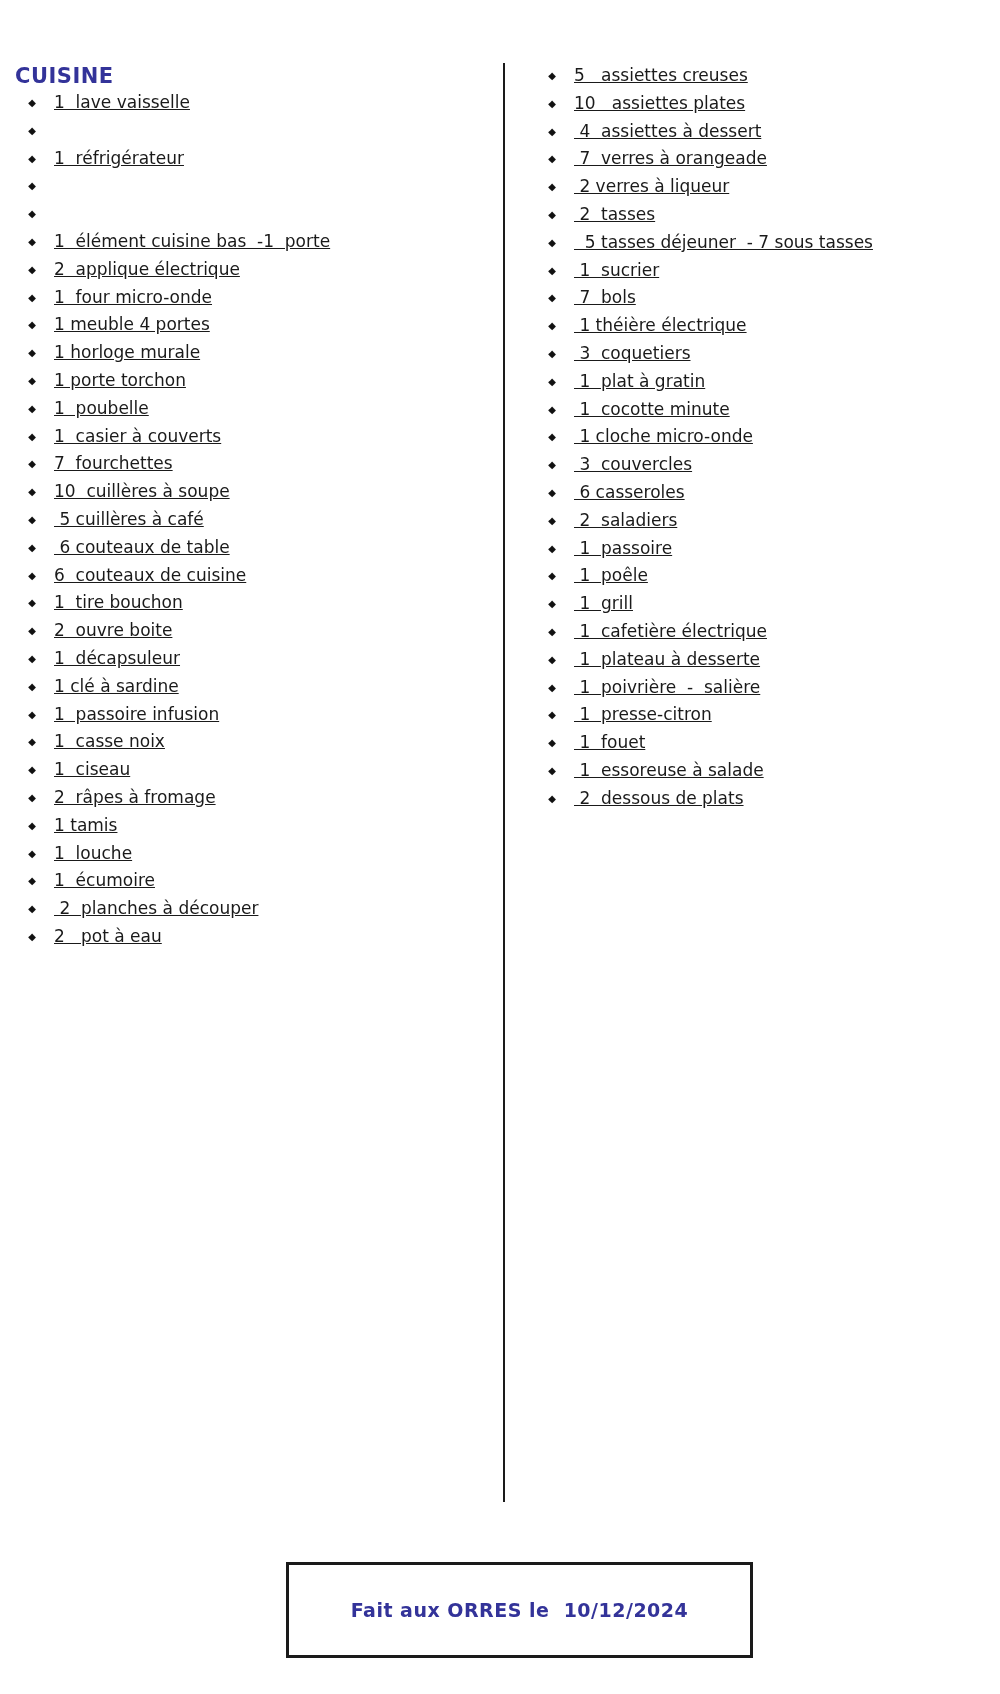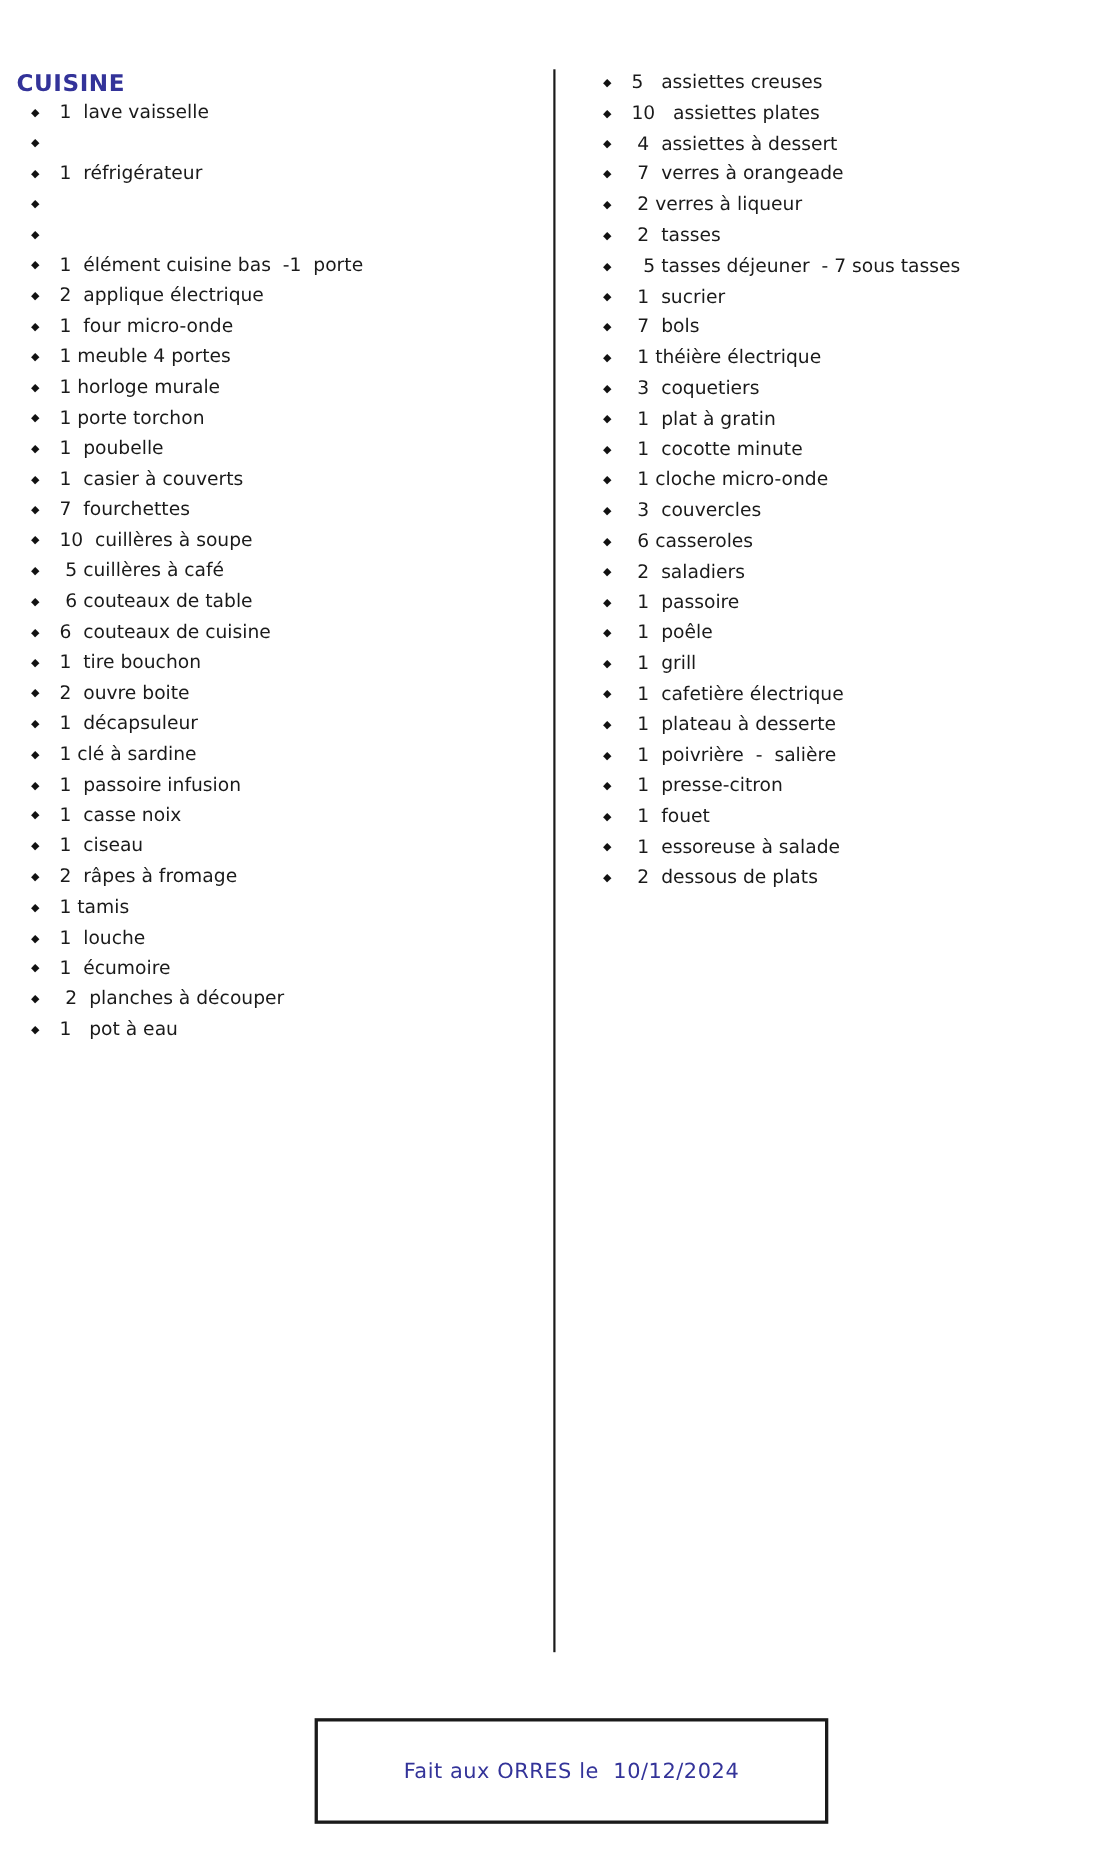--- a/index.html
+++ b/index.html
@@ -39,21 +39,21 @@
   }
   .bullet {
     display: inline-block;
     width: 20px;
     margin-right: 12px;
     font-size: 10px;
     text-align: center;
     color: #111111;
     flex: 0 0 auto;
   }
-  .itext { white-space: pre; }
+  .itext { white-space: pre; text-decoration: underline; }
   .divider {
     position: absolute;
     left: 503px;
     top: 63px;
     width: 2px;
     height: 1439px;
     background: #1a1a1a;
   }
   .footer-box {
     position: absolute;
@@ -62,21 +62,21 @@
     width: 467px;
     height: 96px;
     border: 3px solid #1a1a1a;
     background: #ffffff;
     display: flex;
     align-items: center;
     justify-content: center;
   }
   .footer-text {
     font-size: 19px;
-    font-weight: normal;
+    font-weight: bold;
     color: #333399;
     letter-spacing: 0.5px;
     white-space: pre;
   }
 </style>
 </head>
 <body>
 
 <div class="page">
 
@@ -106,21 +106,21 @@
       <div class="item"><span class="bullet">◆</span><span class="itext">1  décapsuleur</span></div>
       <div class="item"><span class="bullet">◆</span><span class="itext">1 clé à sardine</span></div>
       <div class="item"><span class="bullet">◆</span><span class="itext">1  passoire infusion</span></div>
       <div class="item"><span class="bullet">◆</span><span class="itext">1  casse noix</span></div>
       <div class="item"><span class="bullet">◆</span><span class="itext">1  ciseau</span></div>
       <div class="item"><span class="bullet">◆</span><span class="itext">2  râpes à fromage</span></div>
       <div class="item"><span class="bullet">◆</span><span class="itext">1 tamis</span></div>
       <div class="item"><span class="bullet">◆</span><span class="itext">1  louche</span></div>
       <div class="item"><span class="bullet">◆</span><span class="itext">1  écumoire</span></div>
       <div class="item"><span class="bullet">◆</span><span class="itext"> 2  planches à découper</span></div>
-      <div class="item"><span class="bullet">◆</span><span class="itext">1   pot à eau</span></div>
+      <div class="item"><span class="bullet">◆</span><span class="itext">2   pot à eau</span></div>
     </div>
 
   <div class="divider"></div>
 
   <div class="col col-right">
       <div class="item"><span class="bullet">◆</span><span class="itext">5   assiettes creuses</span></div>
       <div class="item"><span class="bullet">◆</span><span class="itext">10   assiettes plates</span></div>
       <div class="item"><span class="bullet">◆</span><span class="itext"> 4  assiettes à dessert</span></div>
       <div class="item"><span class="bullet">◆</span><span class="itext"> 7  verres à orangeade</span></div>
       <div class="item"><span class="bullet">◆</span><span class="itext"> 2 verres à liqueur</span></div>

